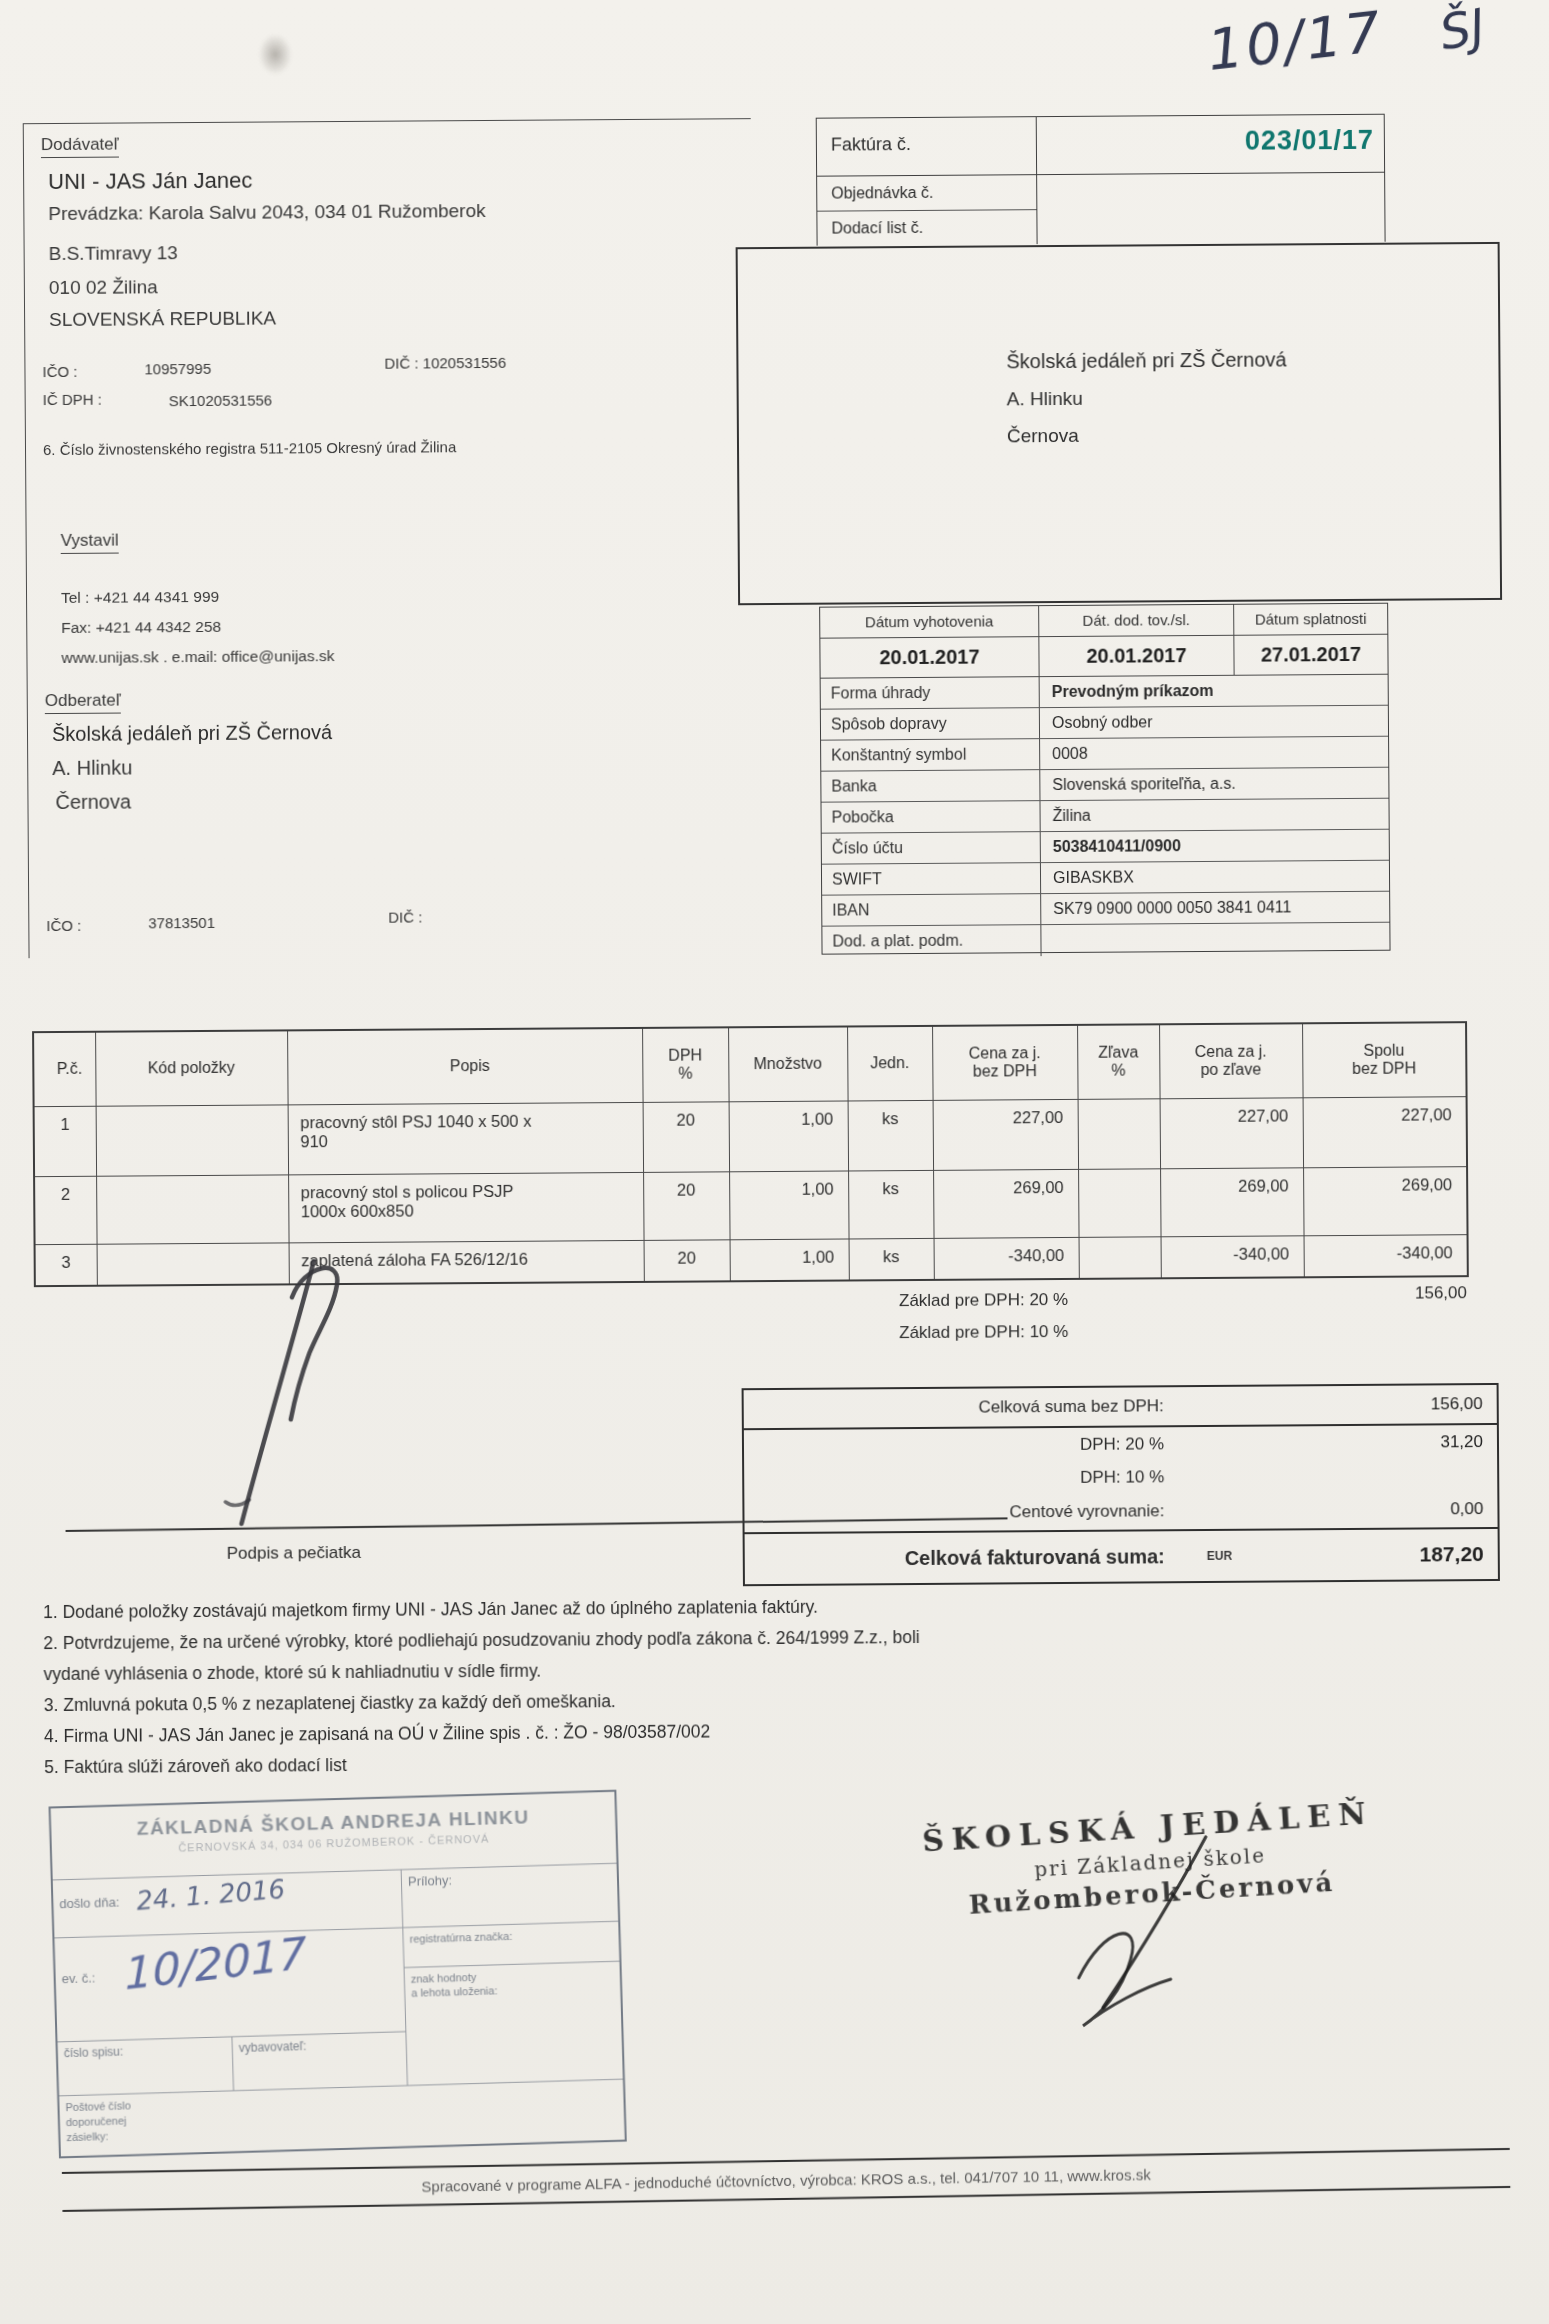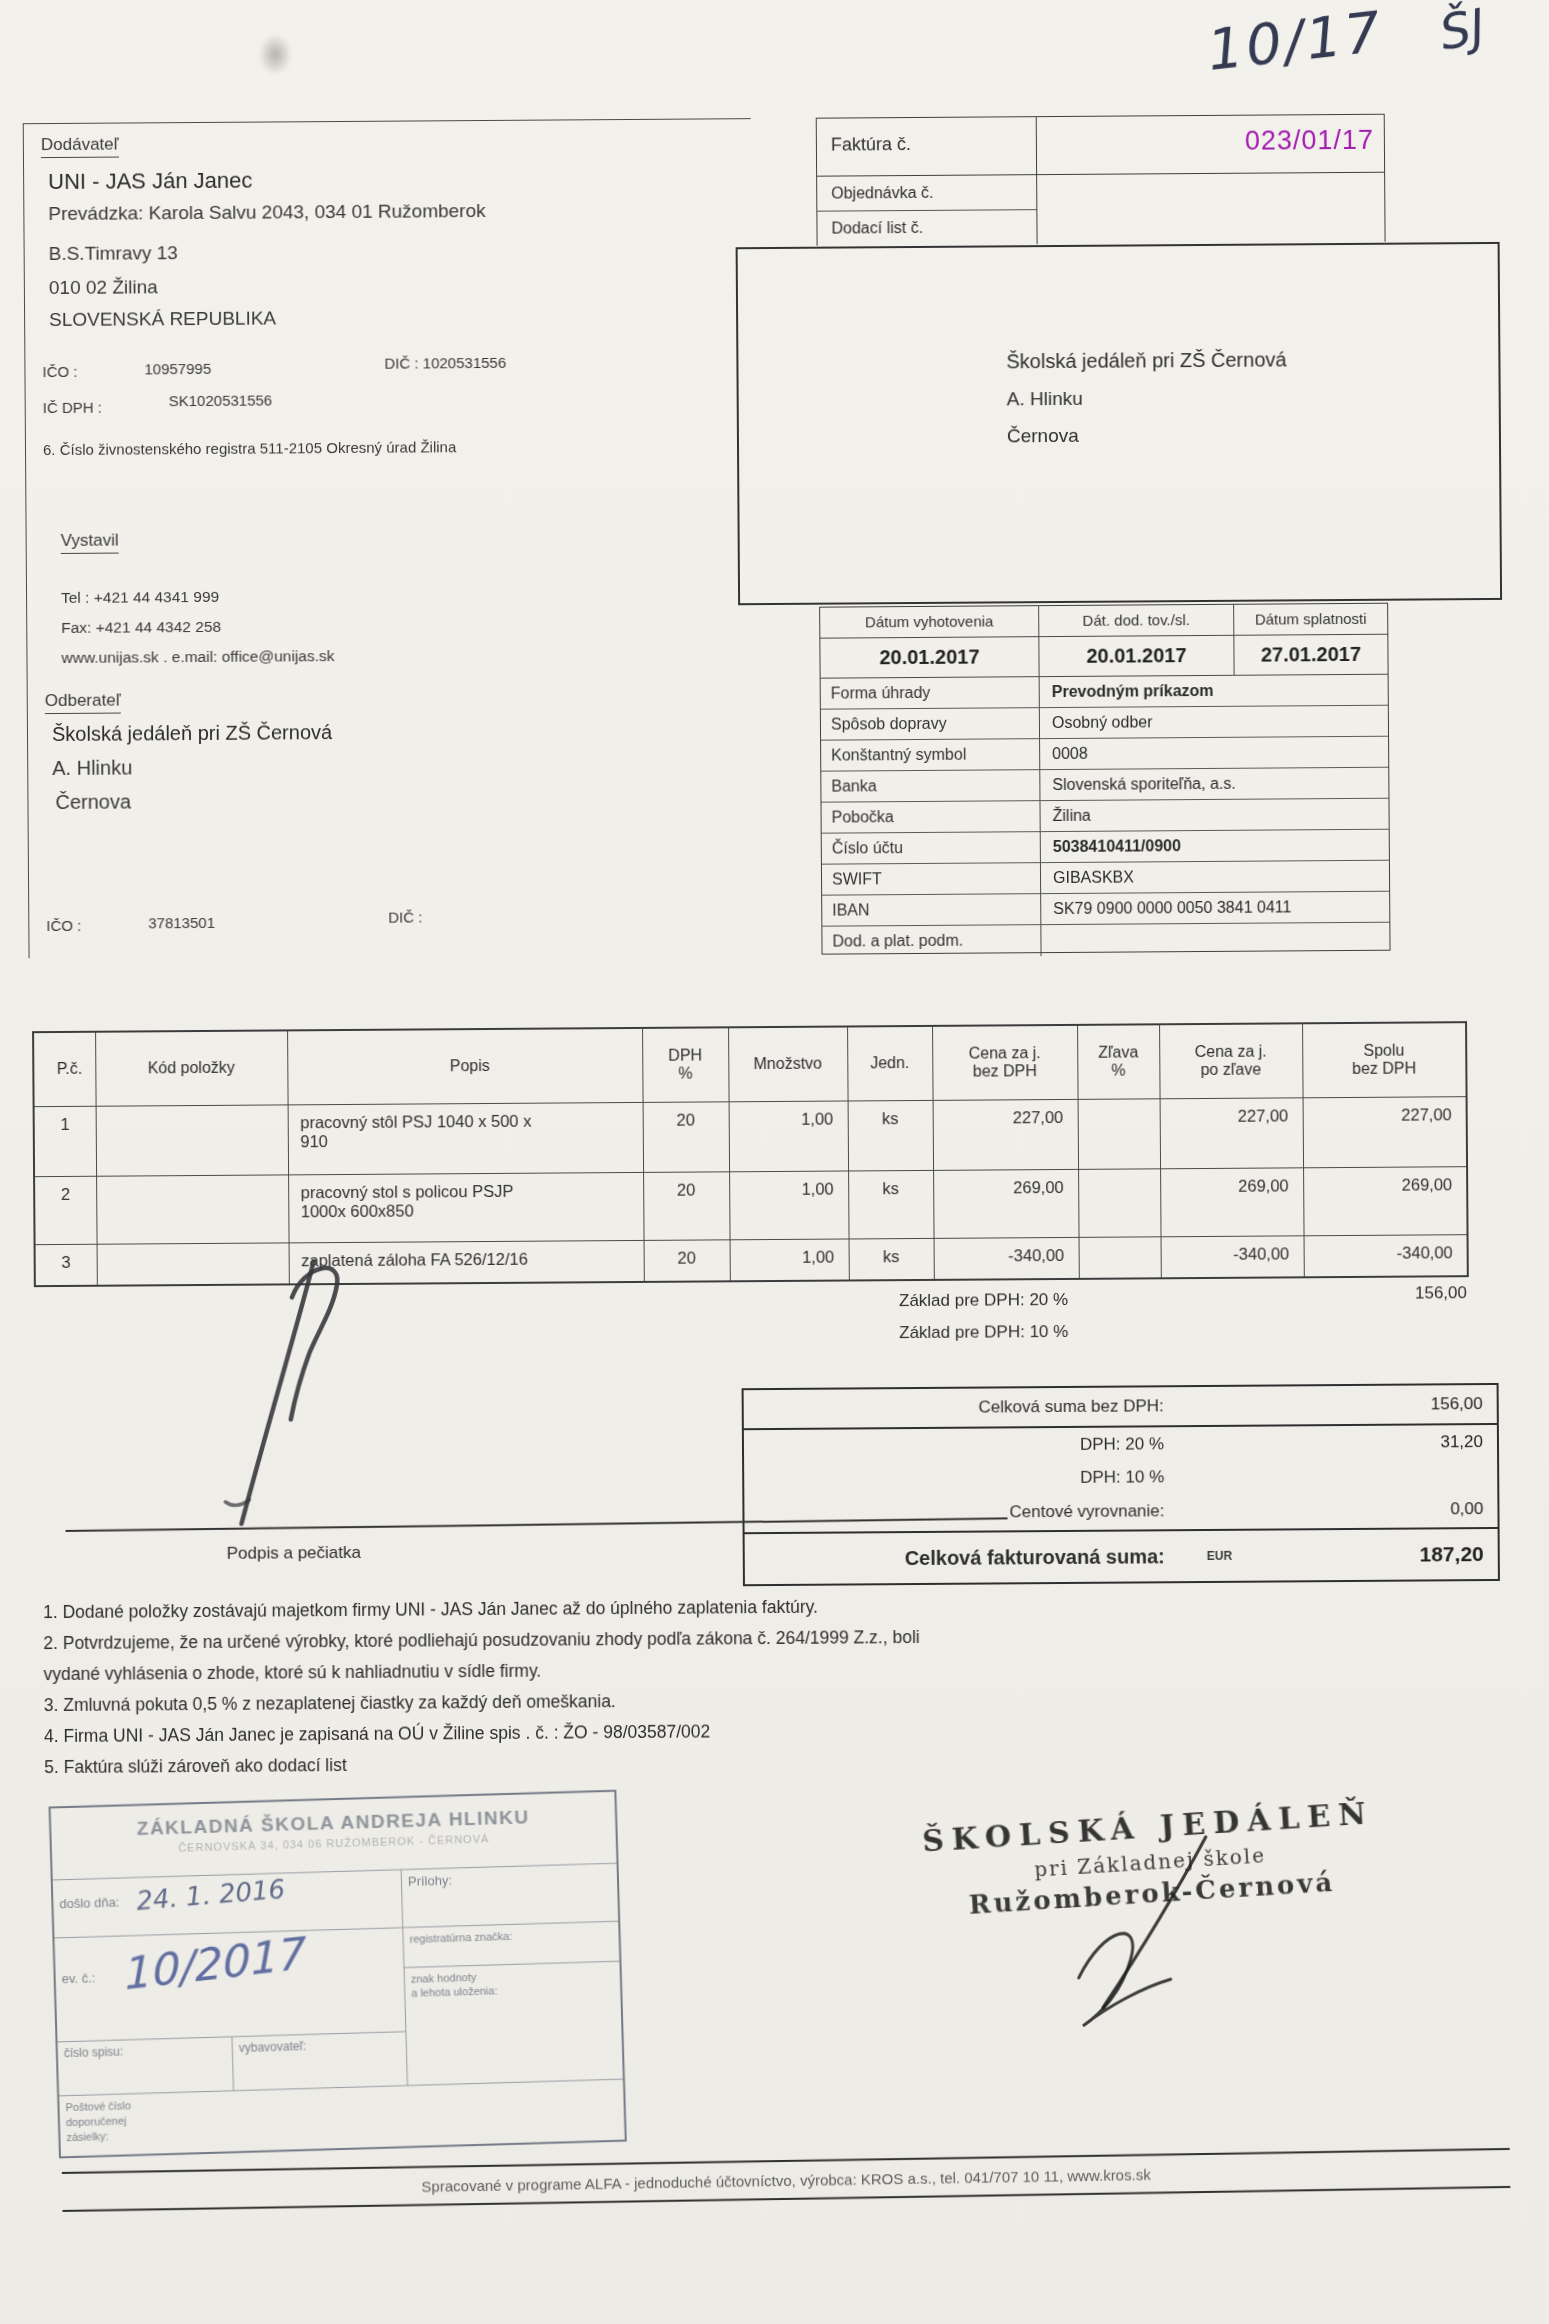--- a/index.html
+++ b/index.html
@@ -17,21 +17,21 @@
   
   .supplier-box{left:30px;top:118px;width:727px;height:834px;border-top:1.6px solid #4a4a4a;border-left:1.6px solid #4a4a4a;}
   
   .inv-head{left:823px;top:118px;width:569px;height:128px;border:1.6px solid #3f3f3f;border-bottom:none;box-sizing:border-box;}
   .inv-head .vline{position:absolute;left:219px;top:0;bottom:0;width:0;border-left:1.3px solid #3f3f3f;}
   .inv-row1{position:absolute;left:0;top:0;width:100%;height:58px;border-bottom:1.5px solid #3f3f3f;box-sizing:border-box;}
   .inv-row2{position:absolute;left:0;top:58px;width:219px;height:35px;border-bottom:1px solid #555;box-sizing:border-box;}
   .inv-row3{position:absolute;left:0;top:93px;width:219px;height:35px;box-sizing:border-box;}
   .inv-label{font-size:18px;color:#2f2f2f;padding:16px 0 0 14px;}
   .inv-label-sm{font-size:16px;color:#2f2f2f;padding:8px 0 0 14px;}
-  .inv-no{position:absolute;right:10px;top:10px;font-size:27px;font-weight:normal;color:#a21caf;letter-spacing:1px;}
+  .inv-no{position:absolute;right:10px;top:10px;font-size:27px;font-weight:bold;color:#0f766e;letter-spacing:1px;}
   
   .recipient-box{left:742px;top:247px;width:764px;height:358px;border:2px solid #333;box-sizing:border-box;}
   .recipient-box .addr{position:absolute;left:268px;top:96px;font-size:20px;color:#2e2e2e;line-height:37px;}
   
   .dp-box{left:823px;top:607px;width:569px;height:348px;border:1.6px solid #3f3f3f;box-sizing:border-box;font-size:16px;}
   .dates-row{display:flex;height:30px;border-bottom:1px solid #4a4a4a;}
   .dates-row > div{box-sizing:border-box;text-align:center;padding-top:6px;font-size:15px;color:#333;}
   .dates-vals{display:flex;height:39px;border-bottom:1.3px solid #4a4a4a;}
   .dates-vals > div{box-sizing:border-box;text-align:center;padding-top:8px;font-size:20px;font-weight:bold;color:#222;}
   .dc1{width:219px;border-right:1.2px solid #4a4a4a;}
@@ -100,21 +100,21 @@
   </div>
   <div class="abs" style="left:55px;top:164px;font-size:22px;color:#2c2c2c;">UNI - JAS  Ján Janec</div>
   <div class="abs" style="left:55px;top:198px;font-size:19px;">Prevádzka: Karola Salvu 2043, 034 01 Ružomberok</div>
   <div class="abs" style="left:55px;top:238px;font-size:19px;">B.S.Timravy 13</div>
   <div class="abs" style="left:55px;top:272px;font-size:19px;">010 02 Žilina</div>
   <div class="abs" style="left:55px;top:304px;font-size:19px;">SLOVENSKÁ REPUBLIKA</div>
 
   <div class="abs fs15" style="left:48px;top:358px;">IČO :</div>
   <div class="abs fs15" style="left:150px;top:356px;">10957995</div>
   <div class="abs fs15" style="left:390px;top:352px;">DIČ : 1020531556</div>
-  <div class="abs fs15" style="left:48px;top:394px;">IČ DPH :</div>
+  <div class="abs fs15" style="left:48px;top:386px;">IČ DPH :</div>
   <div class="abs fs15" style="left:150px;top:388px;margin-left:24px;">SK1020531556</div>
   <div class="abs fs15" style="left:48px;top:436px;">6. Číslo živnostenského registra 511-2105 Okresný úrad Žilina</div>
 
   <div class="abs" style="left:65px;top:526px;font-size:17px;">
     <span class="ul">Vystavil</span>
   </div>
   <div class="abs" style="left:65px;top:584px;font-size:15.5px;">Tel : +421 44 4341 999</div>
   <div class="abs" style="left:65px;top:614px;font-size:15.5px;">Fax: +421 44 4342 258</div>
   <div class="abs" style="left:65px;top:644px;font-size:15.5px;">www.unijas.sk  . e.mail: office@unijas.sk</div>
 

